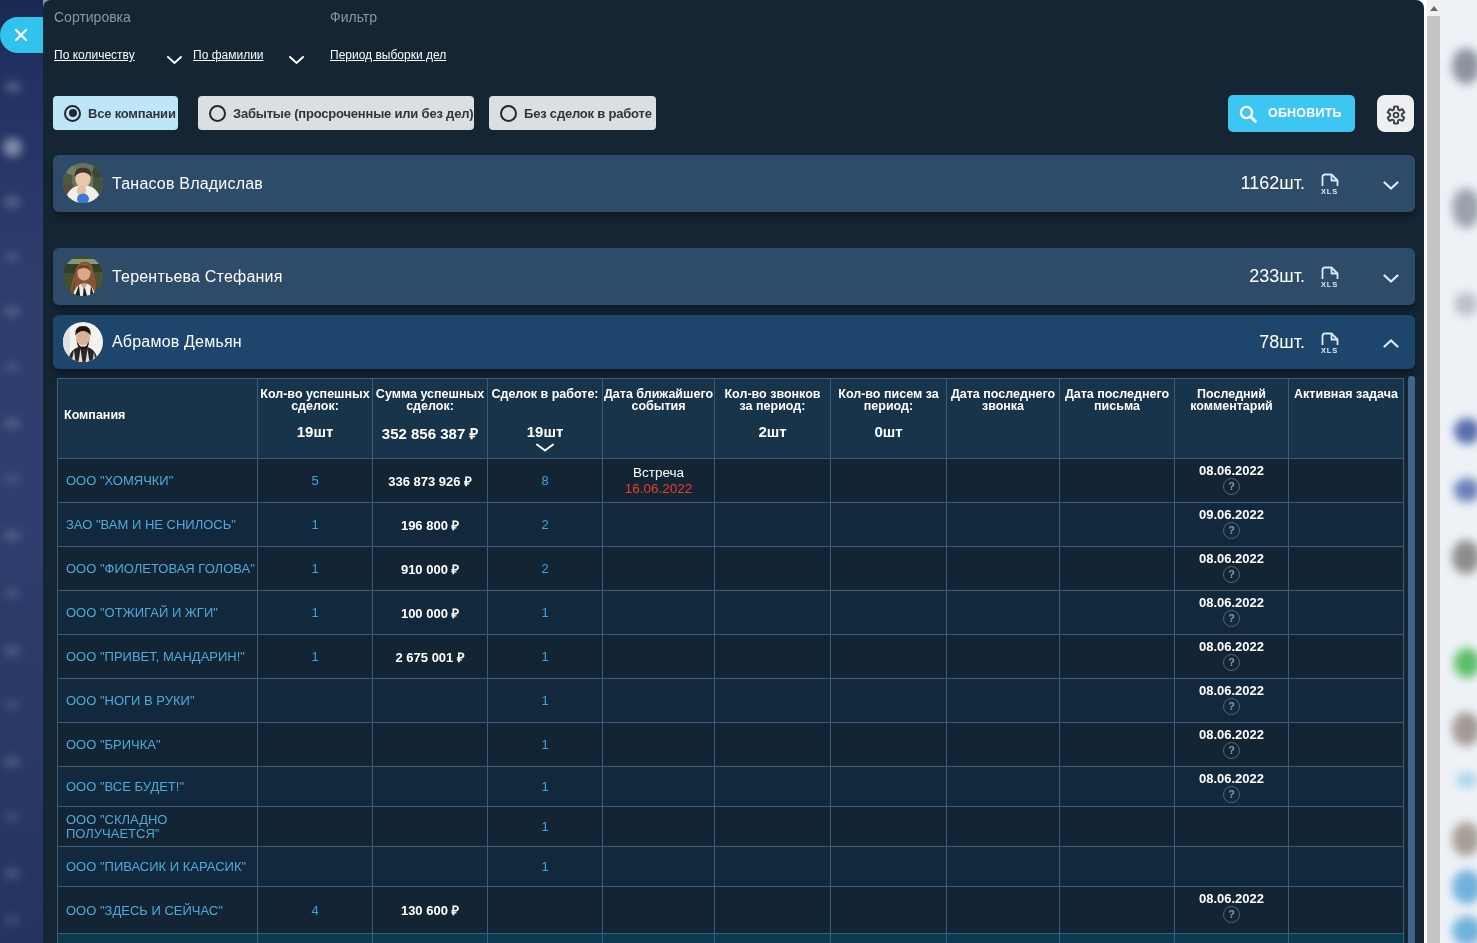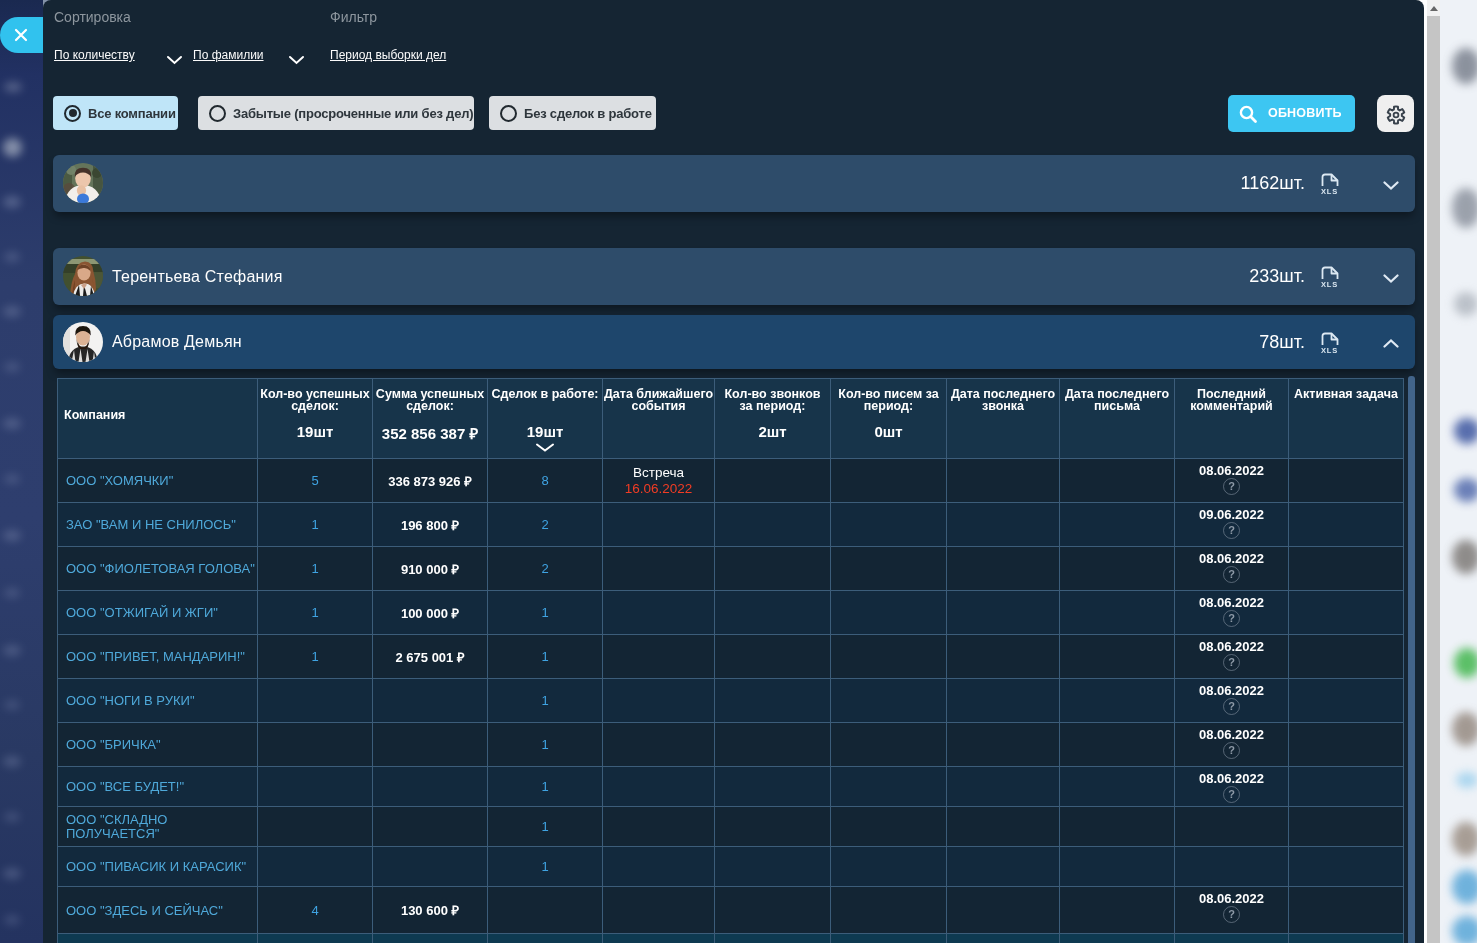--- a/index.html
+++ b/index.html
@@ -186,20 +186,21 @@
         <circle cx="6" cy="26" r="6" fill="#5a4a3c" opacity=".8"></circle>
         <circle cx="34" cy="10" r="5" fill="#38462f" opacity=".9"></circle>
         <circle cx="8" cy="7" r="5" fill="#74846a" opacity=".9"></circle>
         <path d="M1 40 Q5 22 20 22 Q35 22 39 40 Z" fill="#f2eeea"></path>
         <ellipse cx="20" cy="15.5" rx="7.8" ry="9.2" fill="#ecc6ac"></ellipse>
         <path d="M11.8 14 Q11 4.8 20 4.8 Q29 4.8 28.2 14 Q25 9.5 20 9.5 Q14.5 9.5 11.8 14 Z" fill="#44332a"></path>
         <ellipse cx="18.5" cy="27.5" rx="4.6" ry="5.2" fill="#e7bfa2"></ellipse>
         <ellipse cx="20" cy="36" rx="6" ry="5.5" fill="#3a79da"></ellipse>
         </g>
       </svg></div>
+      <div class="uname">Танасов Владислав</div>
       <div class="ucnt">1162шт.</div>
       <span class="uxls"><svg width="18" height="21" viewBox="0 0 18 21">
         <path d="M1.5 13 L1.5 4 Q1.5 1.5 4 1.5 L10.5 1.5 L16.5 7.5 L16.5 13" stroke="#dce8f2" stroke-width="1.8" fill="none" stroke-linejoin="round"></path>
         <path d="M10.5 1.5 L10.5 7.5 L16.5 7.5" stroke="#dce8f2" stroke-width="1.8" fill="none" stroke-linejoin="round"></path>
         <text x="0" y="20.5" fill="#dce8f2" font-size="7.5" font-weight="bold" font-family="Liberation Sans" letter-spacing="0.8">XLS</text>
       </svg></span>
       <span class="uchev"><svg width="16" height="9" viewBox="0 0 16 9">
             <path d="M1.5 1.5 L8 7.5 L14.5 1.5" stroke="#dfe9f3" stroke-width="2.2" fill="none" stroke-linecap="round"></path>
           </svg></span>
     </div>

